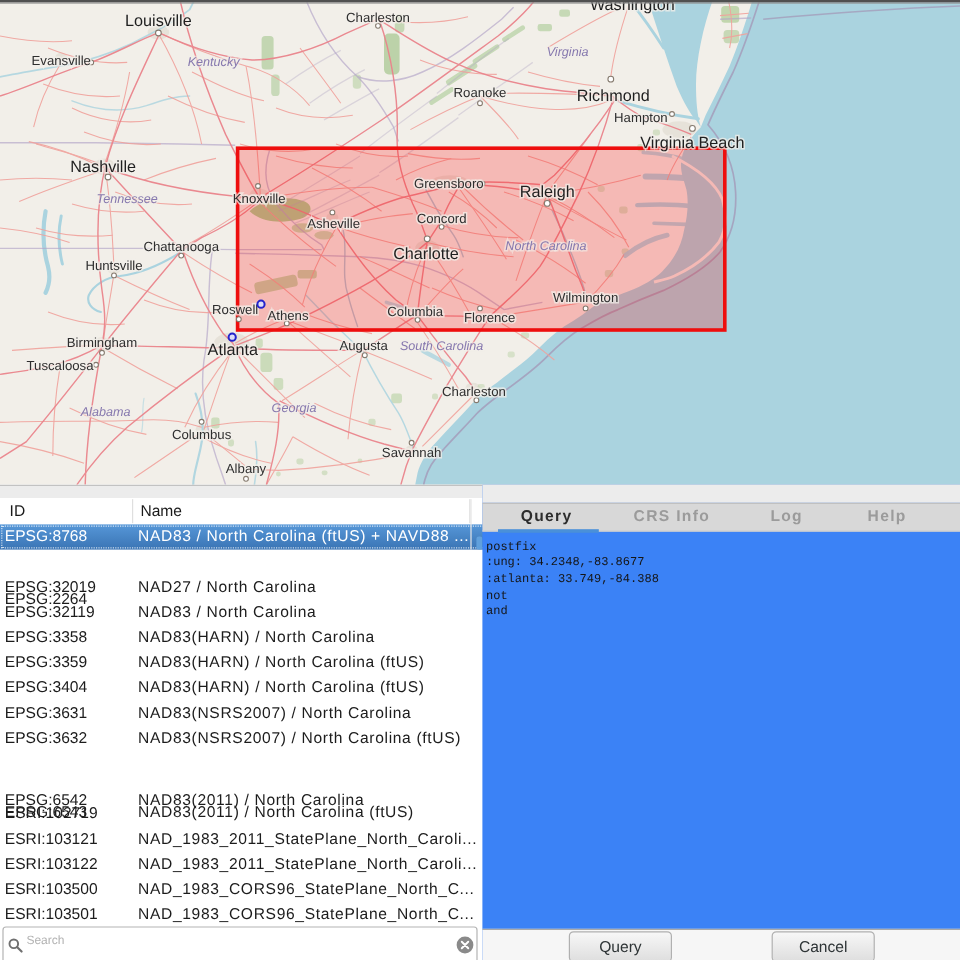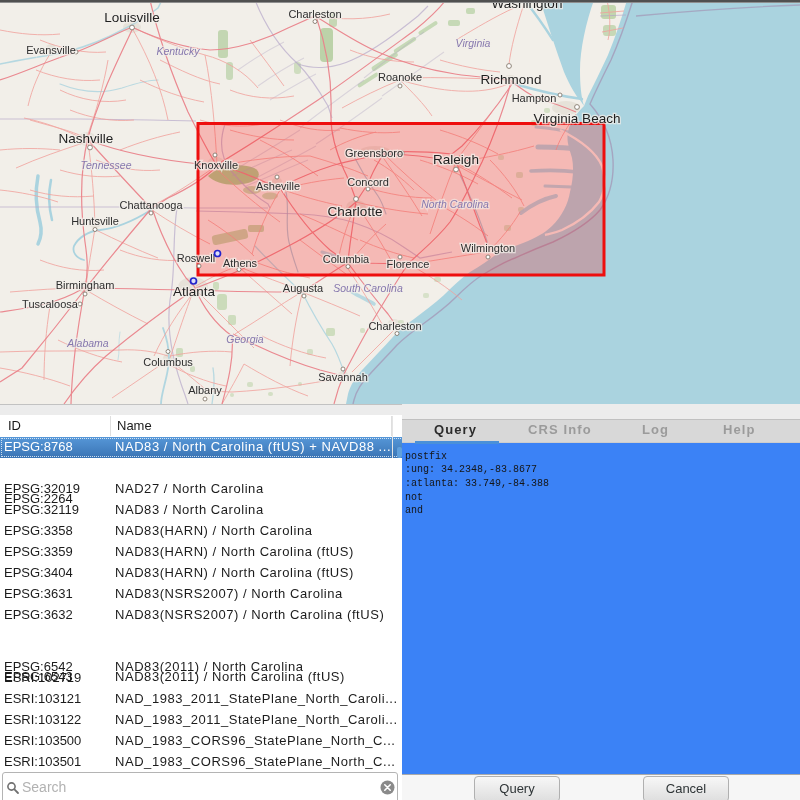--- a/index.html
+++ b/index.html
@@ -16,21 +16,21 @@
   .row .c1{position:absolute;left:4px;top:2px;}
   .row .c2{position:absolute;left:115px;top:2px;letter-spacing:.55px;}
   .sel{background:linear-gradient(#5697d8,#3a74b4);color:#fff;}
   .sel .inner{position:absolute;left:1px;top:1px;right:1px;bottom:1px;
     border:1px dotted rgba(255,255,255,.75);}
   #vsep{position:absolute;left:392px;top:416px;width:1px;height:42px;background:#e4e4e4;}
   #thumb{position:absolute;left:397px;top:447px;width:5px;height:11px;background:#60a0dc;border-radius:2px;}
   
   #search{position:absolute;left:2px;top:772px;width:394px;height:30px;background:#fff;
     border:1px solid #b4b4b4;border-radius:3px;}
-  #search .ph{position:absolute;left:19px;top:6px;font-size:14px;color:#b2b2b2;}
+  #search .ph{position:absolute;left:19px;top:6px;font-size:10px;color:#b2b2b2;}
   
   #rp{position:absolute;left:402px;top:404px;width:398px;height:480px;background:#3b82f6;}
   #tabbar{position:absolute;left:0;top:15px;width:398px;height:24px;background:#d8d8d8;
     border-top:1px solid #c0c0c0;border-bottom:1px solid #cdcdcd;box-sizing:border-box;}
   .tab{position:absolute;top:2px;font-size:13px;font-weight:bold;letter-spacing:1.1px;color:#9b9b9b;}
   .tab.on{color:#2c2c2c;}
   #underline{position:absolute;left:13px;top:37px;width:84px;height:3px;background:#4a90d9;}
   #qtext{position:absolute;left:3px;top:45.5px;font-family:"Liberation Mono",monospace;
     font-size:10px;line-height:13.7px;color:#151515;white-space:pre;}
   #btnband{position:absolute;left:0;top:370px;width:398px;height:26px;background:#f6f6f6;

